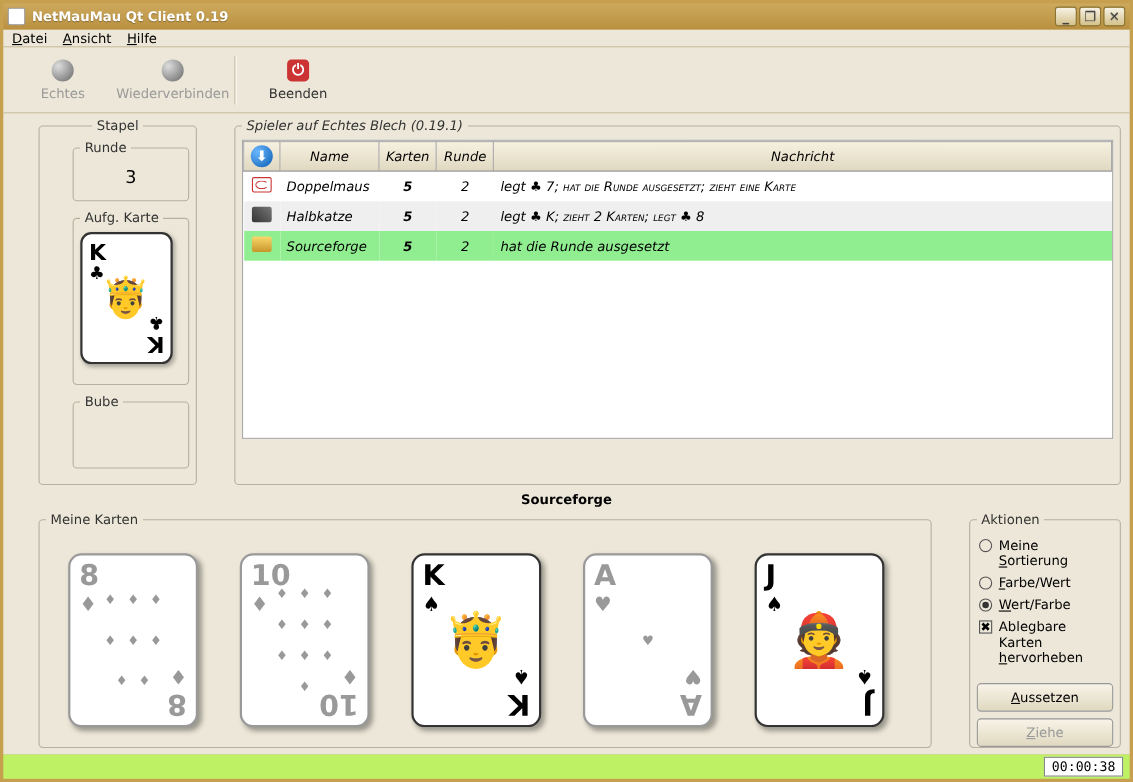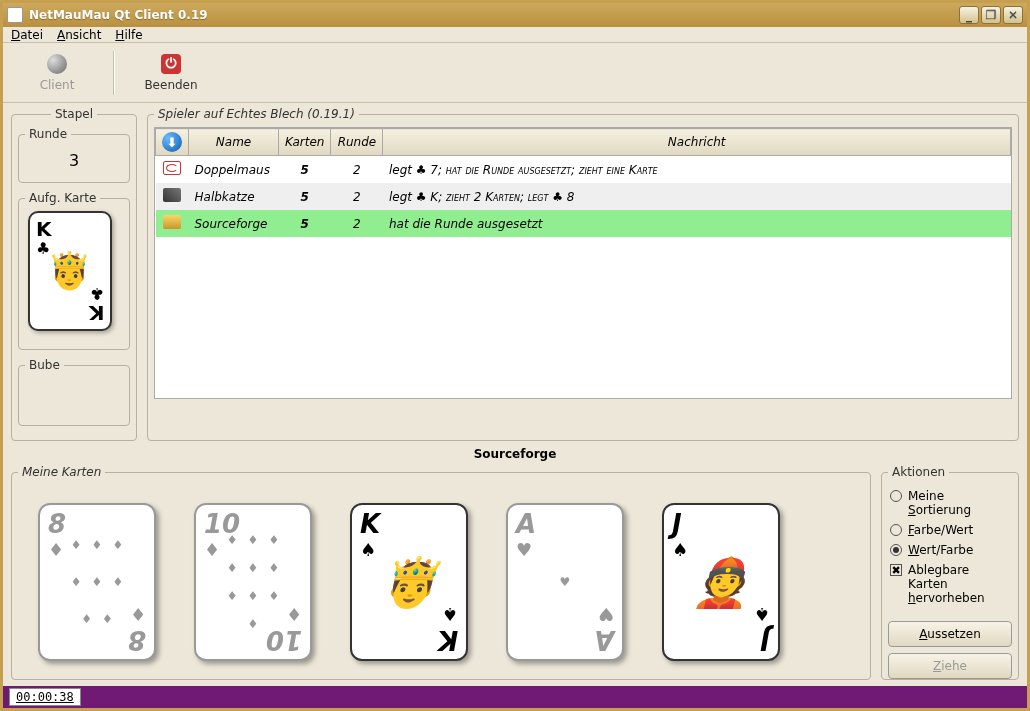--- a/index.html
+++ b/index.html
@@ -16,21 +16,21 @@
 .toolbtn { width: 96px; height: 54px; display: flex; flex-direction: column; align-items: center; justify-content: center; gap: 4px; color: #333; cursor: pointer; border-radius: 3px; }
 .toolbtn.disabled { color: #999; }
 .tool-icon { width: 20px; height: 20px; border-radius: 50%; }
 .tool-icon.globe { background: radial-gradient(circle at 30% 30%, #ddd, #666); }
 .tool-icon.disc { background: radial-gradient(circle at 30% 30%, #d8d8d8, #3c3c3c); position: relative; }
 .tool-icon.disc::after { content: "✖"; position: absolute; right: -4px; bottom: -4px; color: #c33; font-size: 11px; font-weight: bold; }
 .tool-icon.power { background: #c33; border-radius: 4px; color: #fff; font-weight: bold; display: flex; align-items: center; justify-content: center; font-size: 14px; }
 .tool-sep { width: 2px; height: 44px; border-left: 1px solid #c7bfa7; border-right: 1px solid #fff; margin: 0 4px; }
 .content { flex: 1; background: #ece7d8; padding: 4px 8px 6px; display: flex; flex-direction: column; gap: 2px; overflow: hidden; }
 .row-top { display: flex; gap: 10px; height: 334px; }
-fieldset { border: 1px solid #b8afa0; border-radius: 4px; padding: 6px; }
+fieldset { border: 1px solid #b8afa0; border-radius: 4px; padding: 6px; margin-left: 24px; }
 fieldset > legend { padding: 0 4px; color: #333; font-size: 12px; }
 .leftcol { width: 126px; display: flex; flex-direction: column; }
 .leftcol > legend { text-align: center; }
 .subfs { border: 1px solid #b8afa0; border-radius: 4px; padding: 4px 6px; margin-bottom: 8px; }
 .subfs legend { font-size: 12px; padding: 0 4px; }
 .round-val { text-align: center; font-size: 16px; padding: 6px 0 8px; }
 .card-slot { width: 92px; height: 132px; margin: 2px auto; }
 .players { flex: 1; font-style: italic; }
 .players-inner { border: 1px solid #aaa; background: #fff; height: 272px; overflow: auto; }
 table.ptable { width: 100%; border-collapse: collapse; }
@@ -44,21 +44,21 @@
 td.bold { font-weight: bold; }
 .picon { width: 18px; height: 14px; display: inline-block; border-radius: 2px; }
 .picon.p0 { border: 1px solid #c33; position: relative; }
 .picon.p0::after { content: ""; position: absolute; inset: 2px; border: 1.5px solid #c33; border-radius: 50%; border-right-color: transparent; }
 .picon.p1 { background: linear-gradient(45deg,#333,#777); }
 .picon.p2 { background: linear-gradient(#f9d86b,#c8962b); }
 .circle-down { width: 20px; height: 20px; margin: auto; border-radius: 50%; background: radial-gradient(circle at 30% 30%, #6cb8ff, #0a5db3); color: #fff; display: flex; align-items: center; justify-content: center; font-size: 13px; font-weight: bold; }
 .sv { font-variant: small-caps; }
 .player-band { text-align: center; font-weight: bold; padding: 4px 0 2px; }
 .row-bottom { display: flex; gap: 10px; flex: 1; min-height: 0; }
-.mycards { flex: 1; font-style: italic; }
+.mycards { flex: 1; }
 .cards-row { display: flex; gap: 38px; padding: 18px 20px; }
 .card { width: 118px; height: 158px; background: #fff; border: 2px solid #333; border-radius: 12px; position: relative; box-shadow: 3px 3px 5px rgba(0,0,0,0.35); cursor: pointer; }
 .card.gray { color: #999; border-color: #999; }
 .card .rank-tl { position: absolute; top: 6px; left: 8px; font-size: 26px; font-weight: bold; line-height: 1; }
 .card .rank-br { position: absolute; bottom: 6px; right: 8px; font-size: 26px; font-weight: bold; line-height: 1; transform: rotate(180deg); }
 .card .suit-tl { position: absolute; top: 34px; left: 8px; font-size: 18px; }
 .card .suit-br { position: absolute; bottom: 34px; right: 8px; font-size: 18px; transform: rotate(180deg); }
 .card .center-area { position: absolute; inset: 22px 24px; display: flex; flex-wrap: wrap; align-items: center; justify-content: center; gap: 2px 10px; font-size: 20px; }
 .card .face { position: absolute; left: 50%; top: 50%; transform: translate(-50%,-50%); font-size: 48px; }
 .small-card { width: 84px; height: 120px; background: #fff; border: 2px solid #333; border-radius: 10px; position: relative; box-shadow: 2px 2px 4px rgba(0,0,0,0.3); }
@@ -68,21 +68,21 @@
 .small-card .suit-br { position: absolute; bottom: 26px; right: 6px; font-size: 16px; transform: rotate(180deg); }
 .small-card .face { position: absolute; left: 50%; top: 50%; transform: translate(-50%,-50%); font-size: 36px; }
 .actions { width: 138px; display: flex; flex-direction: column; gap: 6px; }
 .actions .opts { display: flex; flex-direction: column; gap: 6px; padding: 4px 2px; }
 .radio, .check { display: flex; align-items: flex-start; gap: 6px; cursor: pointer; }
 .radio .dot { width: 12px; height: 12px; border: 1px solid #555; border-radius: 50%; margin-top: 1px; display: flex; align-items: center; justify-content: center; flex-shrink: 0; }
 .radio.selected .dot::after { content: ""; width: 6px; height: 6px; background: #333; border-radius: 50%; }
 .check .box { width: 12px; height: 12px; border: 1px solid #555; margin-top: 1px; display: flex; align-items: center; justify-content: center; flex-shrink: 0; font-size: 11px; font-weight: bold; }
 .btn { height: 26px; border: 1px solid #999; background: linear-gradient(#f7f3e7,#e0d8c0); border-radius: 4px; text-align: center; line-height: 24px; cursor: pointer; }
 .btn.disabled { color: #999; }
-.statusbar { height: 22px; background: #701a75; display: flex; align-items: center; padding: 0 6px; text-decoration: underline; }
+.statusbar { height: 22px; background: #bef264; display: flex; justify-content: flex-end; align-items: center; padding: 0 6px; }
 .timer { border: 1px solid #888; background: #fff; padding: 1px 6px; font-family: monospace; font-size: 12px; }
 </style>
 </head>
 <body>
 
 <div class="window-frame">
   <div class="titlebar">
     <div class="icon"></div>
     <span>NetMauMau Qt Client 0.19</span>
     <div class="spacer"></div>
@@ -93,21 +93,25 @@
 
   <div class="menubar">
     <span class="menu-item"><u>D</u><span>atei</span></span>
     <span class="menu-item"><u>A</u>nsicht</span>
     <span class="menu-item"><u>H</u>ilfe</span>
   </div>
 
   <div class="toolbar">
     <div class="toolbtn disabled">
       <div class="tool-icon globe"></div>
-      <span>Client</span>
+      <span>Echtes</span>
+    </div>
+    <div class="toolbtn disabled">
+      <div class="tool-icon globe"></div>
+      <span>Wiederverbinden</span>
     </div>
     <div class="tool-sep"></div>
     <div class="toolbtn">
       <div class="tool-icon power">⏻</div>
       <span>Beenden</span>
     </div>
   </div>
 
   <div class="content">
     <div class="row-top">

